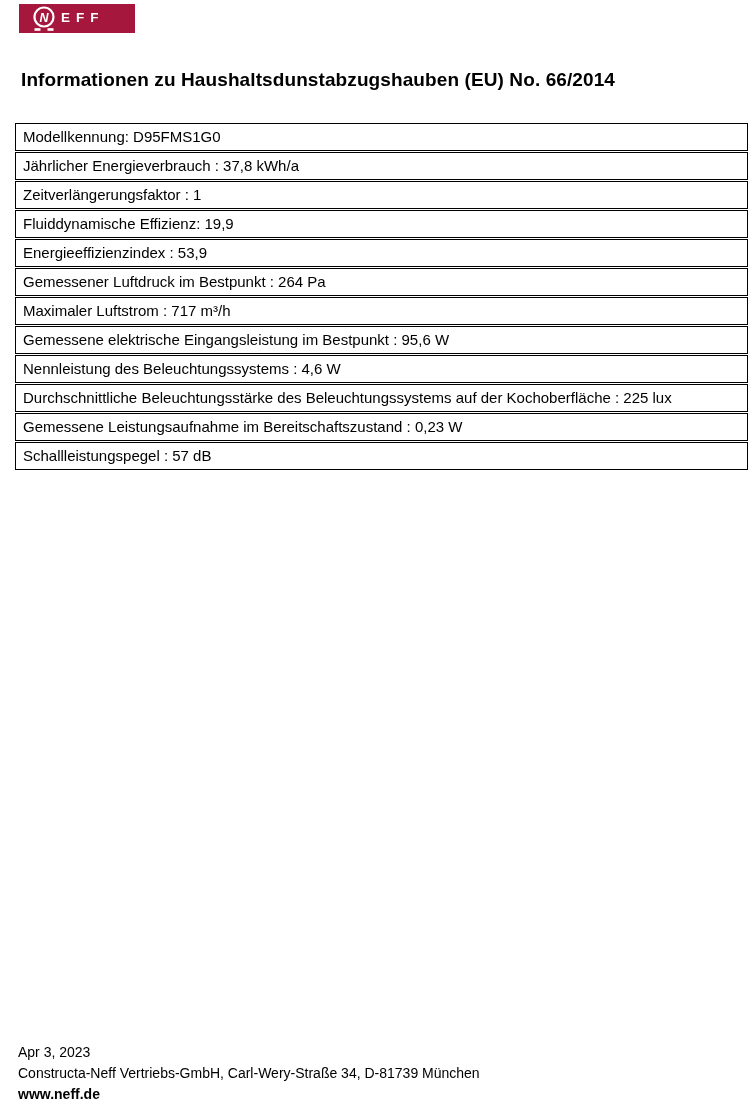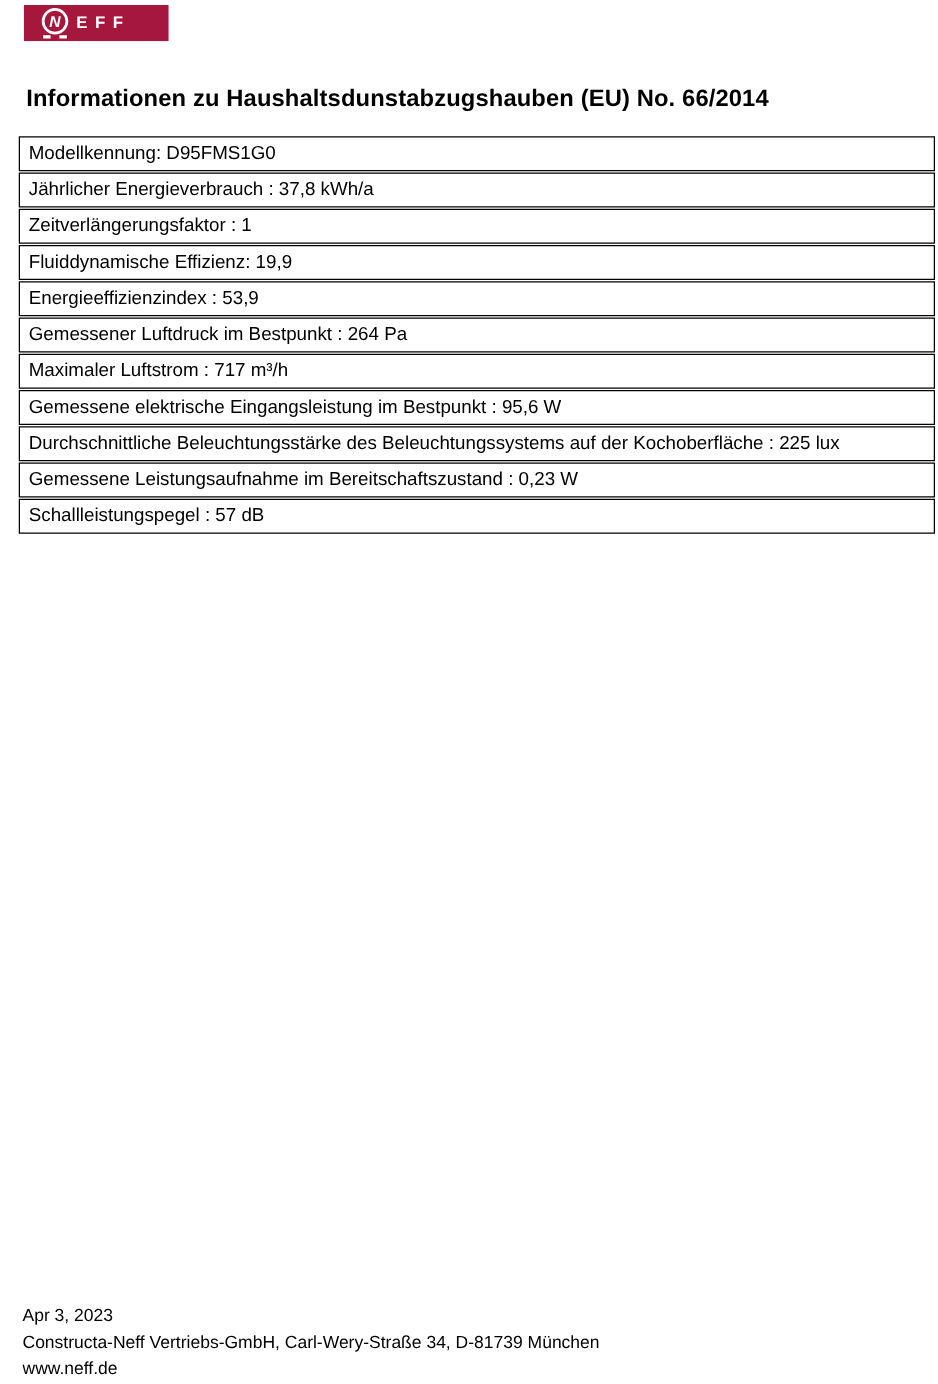--- a/index.html
+++ b/index.html
@@ -28,42 +28,42 @@
     left: 21px;
     top: 56px;
     font-size: 19px;
     font-weight: bold;
     letter-spacing: 0.1px;
     white-space: nowrap;
   }
   .info-table {
     position: absolute;
     left: 15px;
-    top: 109px;
+    top: 123px;
     width: 733px;
     box-sizing: border-box;
   }
   .trow {
     box-sizing: border-box;
     border: 1px solid #000000;
     margin-bottom: 1px;
     padding: 3px 7px;
     font-size: 15px;
     line-height: 20px;
     background: #ffffff;
   }
   .footer {
     position: absolute;
     left: 18px;
     top: 1042px;
     font-size: 14px;
     line-height: 21px;
   }
   .footer .date { }
-  .footer .website { font-weight: normal; }
+  .footer .website { font-weight: bold; }
 </style>
 </head>
 <body>
 
 <div class="logo">
   <svg viewBox="0 0 116 29" aria-hidden="true">
     <rect x="0" y="0" width="116" height="29" fill="#A6173D"></rect>
     <circle cx="25" cy="13" r="9.5" fill="none" stroke="#ffffff" stroke-width="2.2"></circle>
     <rect x="15.5" y="24.2" width="6" height="2.6" fill="#ffffff"></rect>
     <rect x="28.5" y="24.2" width="6" height="2.6" fill="#ffffff"></rect>
@@ -77,20 +77,21 @@
 <div class="info-table">
 
 <div class="trow">Modellkennung: D95FMS1G0</div>
     <div class="trow">Jährlicher Energieverbrauch : 37,8 kWh/a</div>
     <div class="trow">Zeitverlängerungsfaktor : 1</div>
     <div class="trow">Fluiddynamische Effizienz: 19,9</div>
     <div class="trow">Energieeffizienzindex : 53,9</div>
     <div class="trow">Gemessener Luftdruck im Bestpunkt : 264 Pa</div>
     <div class="trow">Maximaler Luftstrom : 717 m³/h</div>
     <div class="trow">Gemessene elektrische Eingangsleistung im Bestpunkt : 95,6 W</div>
+    <div class="trow">Nennleistung des Beleuchtungssystems : 4,6 W</div>
     <div class="trow">Durchschnittliche Beleuchtungsstärke des Beleuchtungssystems auf der Kochoberfläche : 225 lux</div>
     <div class="trow">Gemessene Leistungsaufnahme im Bereitschaftszustand : 0,23 W</div>
     <div class="trow">Schallleistungspegel : 57 dB</div>
   </div>
 
 <div class="footer">
   <div class="date">Apr 3, 2023</div>
   <div class="company">Constructa-Neff Vertriebs-GmbH, Carl-Wery-Straße 34, D-81739 München</div>
   <div class="website">www.neff.de</div>
 </div>

